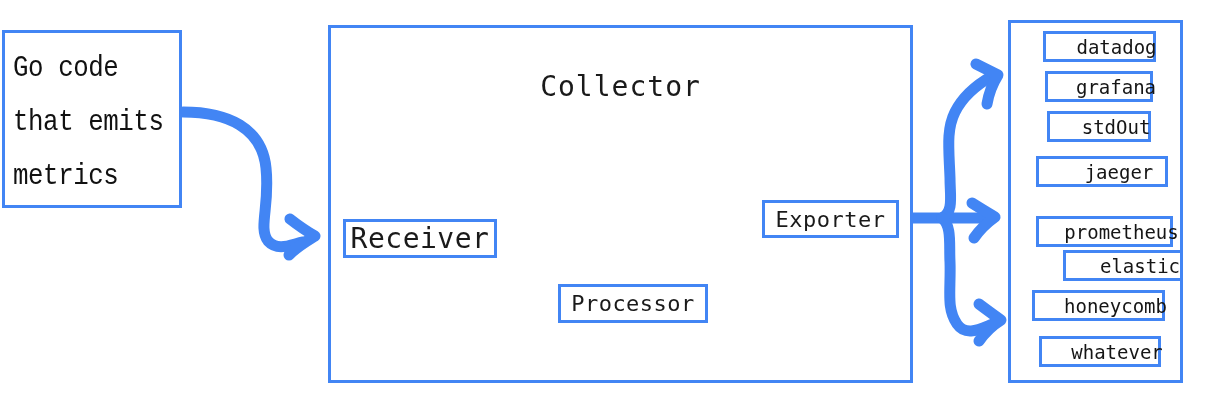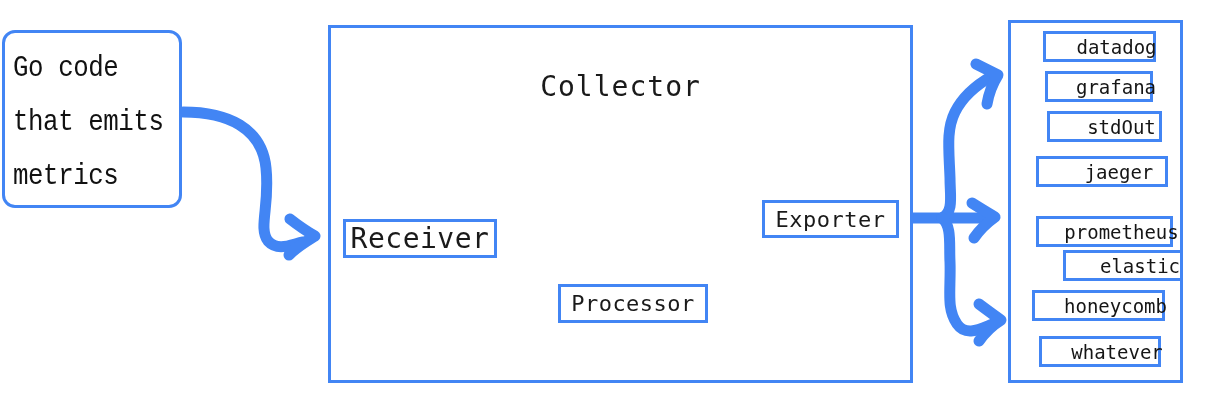--- a/index.html
+++ b/index.html
@@ -40,21 +40,20 @@
   }
   
   #source-box {
     left: 2px;
     top: 30px;
     width: 180px;
     height: 178px;
     display: block;
     padding: 8px 0 0 8px;
     border-width: 3px;
-    border-radius: 13px;
   }
   #source-box .src-line {
     font-family: "Liberation Mono", "DejaVu Sans Mono", monospace;
     font-size: 30px;
     line-height: 54px;
     letter-spacing: -0.5px;
     transform: scaleX(0.86);
     transform-origin: left center;
     color: #111111;
   }
@@ -180,21 +179,21 @@
   <div id="collector-title">Collector</div>
 
   <div class="node" id="receiver-box">Receiver</div>
   <div class="node" id="processor-box">Processor</div>
   <div class="node" id="exporter-box">Exporter</div>
 
   <div class="node" id="backends-box"></div>
   <div id="backend-chips">
       <div class="chip" style="left: 1043px; top: 31px; width: 113px;">datadog</div>
       <div class="chip" style="left: 1045px; top: 71px; width: 108px;">grafana</div>
-      <div class="chip" style="left: 1047px; top: 111px; width: 115px;">stdOut</div>
+      <div class="chip" style="left: 1047px; top: 111px; width: 104px;">stdOut</div>
       <div class="chip" style="left: 1036px; top: 156px; width: 132px;">jaeger</div>
       <div class="chip" style="left: 1036px; top: 205px; width: 137px; margin-top: 11px;">prometheus</div>
       <div class="chip" style="left: 1040px; top: 250px; width: 120px; margin-left: 23px;">elastic</div>
       <div class="chip" style="left: 1032px; top: 290px; width: 133px;">honeycomb</div>
       <div class="chip" style="left: 1039px; top: 336px; width: 122px;">whatever</div>
     </div>
 
 </div>
 
 </body></html>

